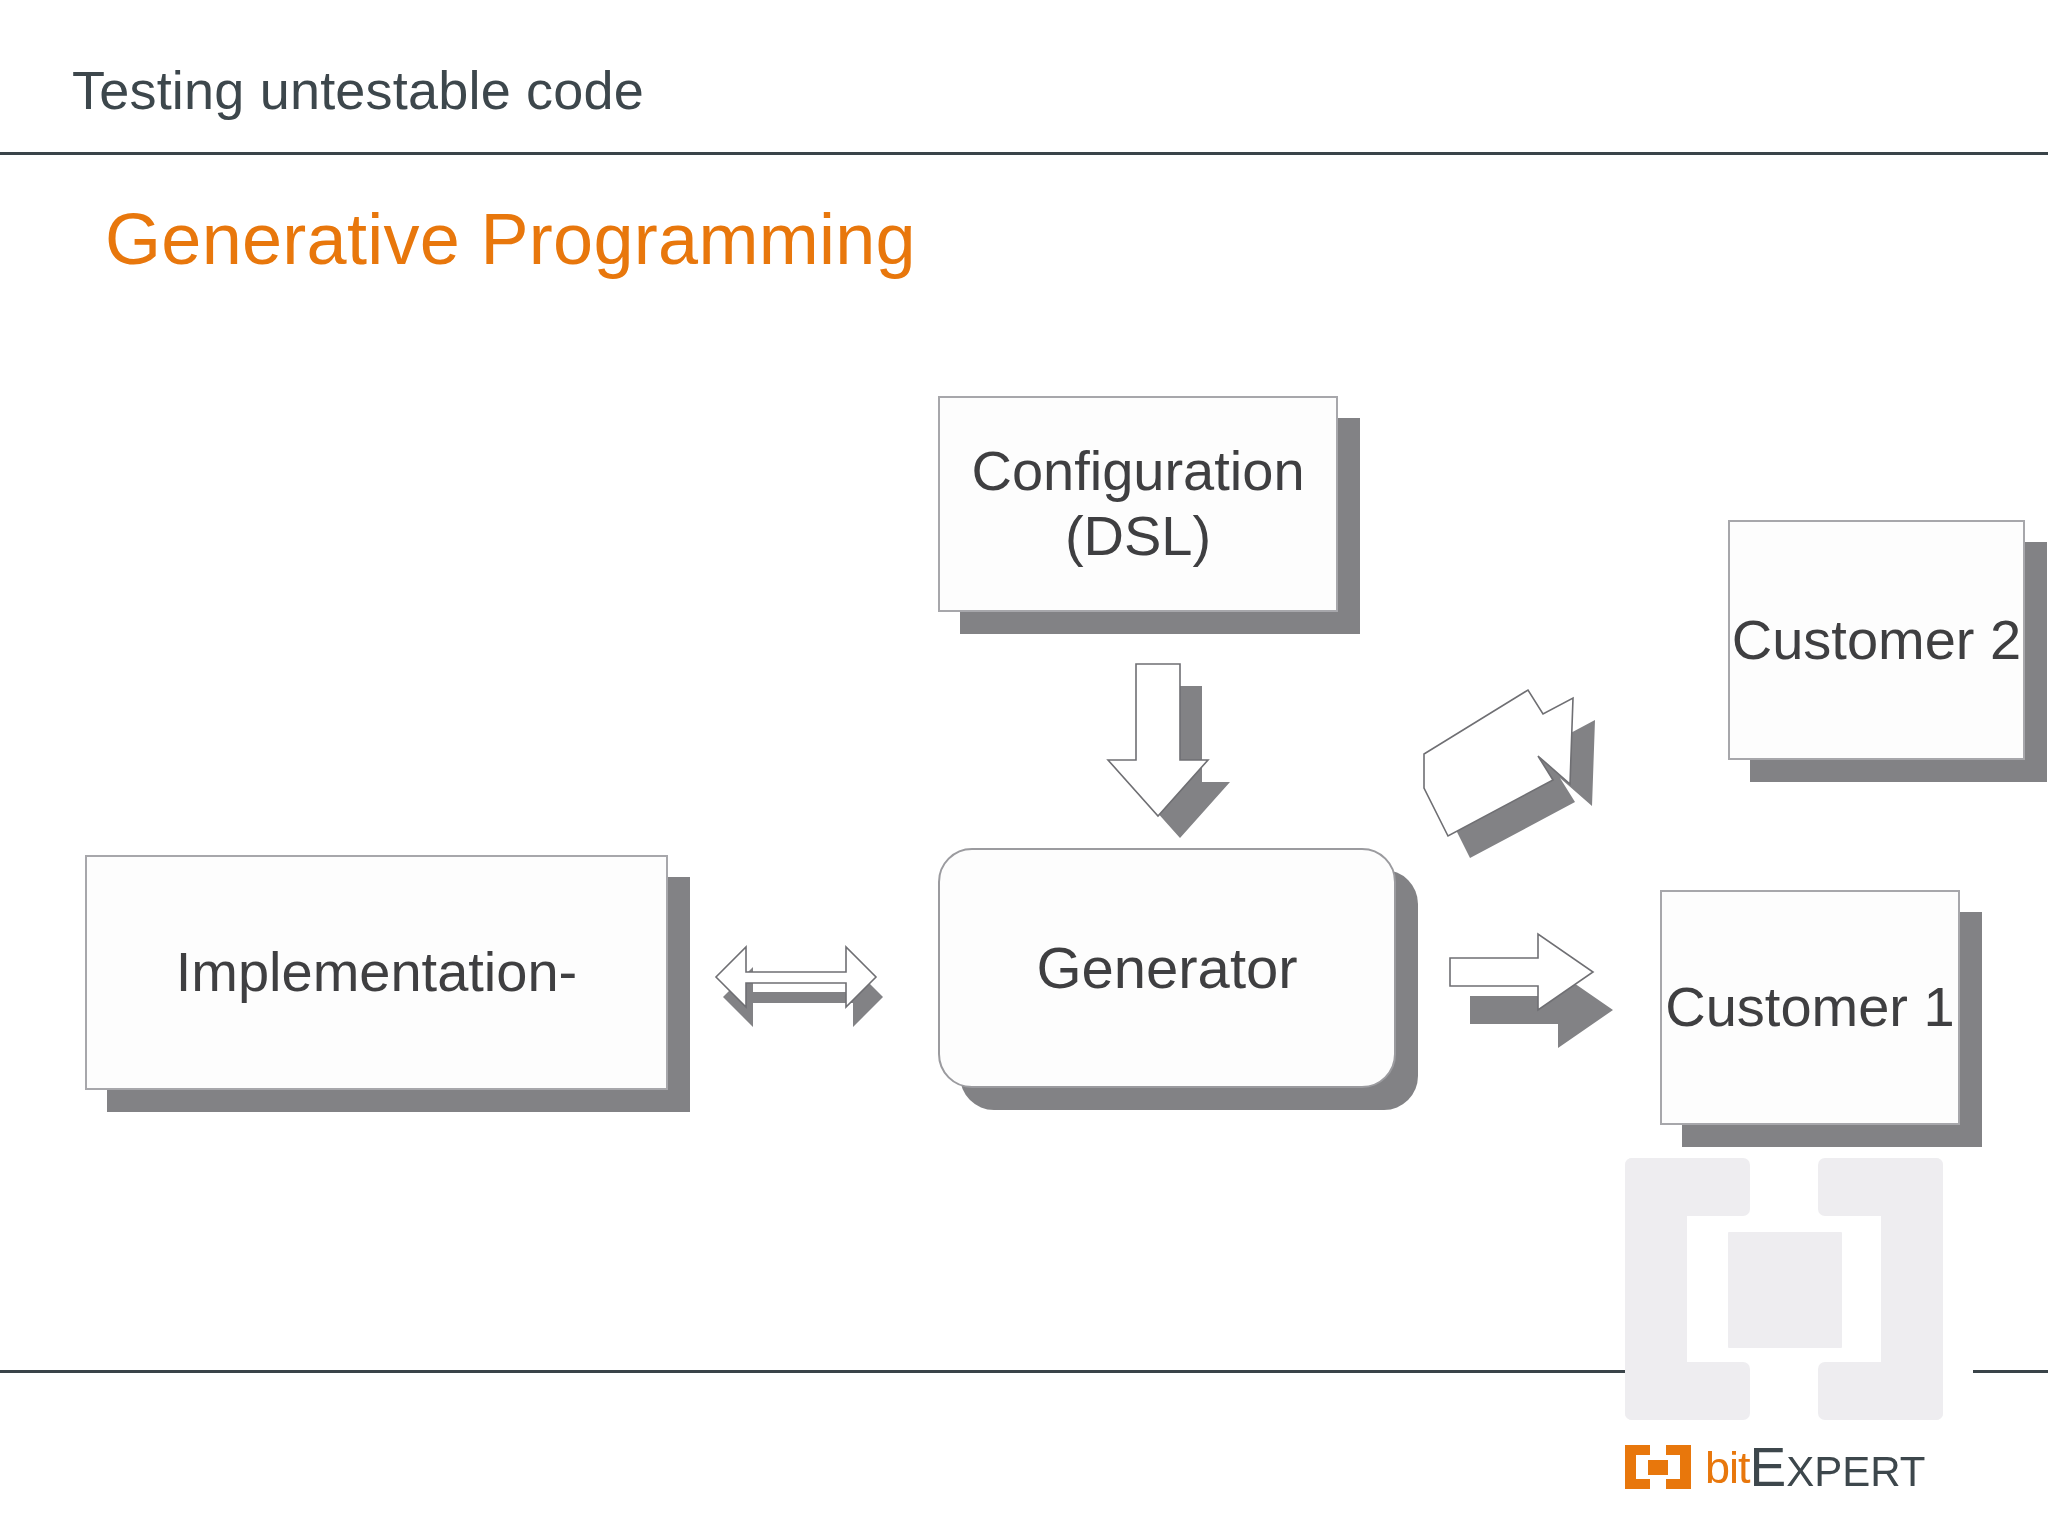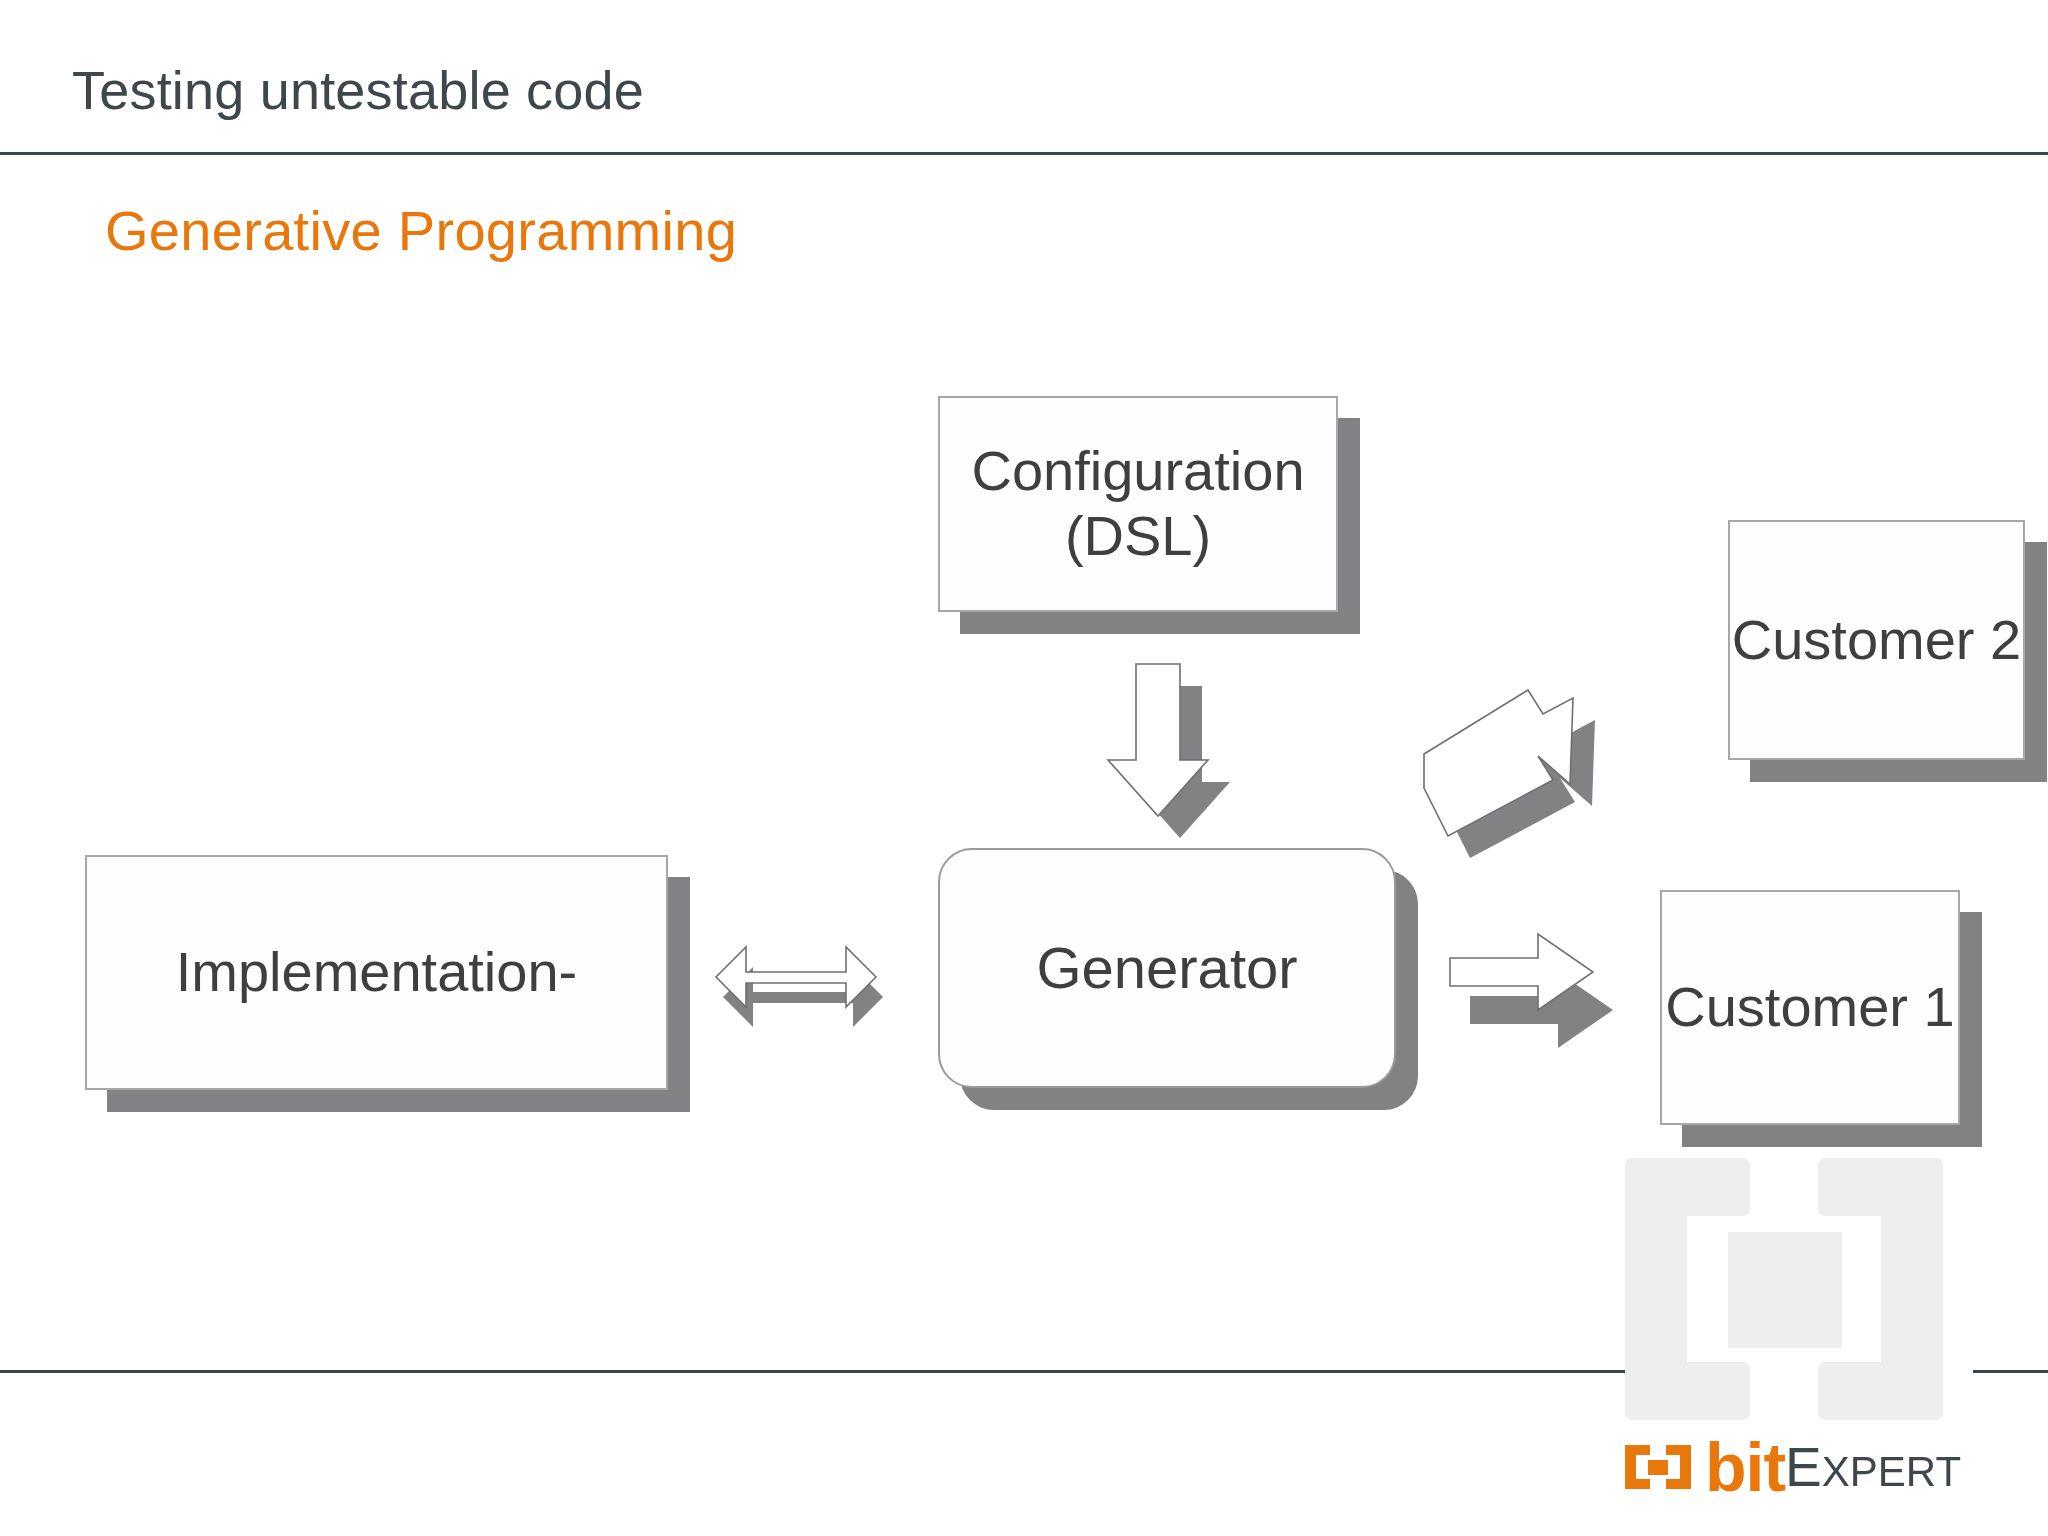--- a/index.html
+++ b/index.html
@@ -17,21 +17,21 @@
     position:absolute;left:72px;top:62px;
     font-size:54px;line-height:1.05;
     color:#3d474c;letter-spacing:.2px;white-space:nowrap;
   }
   .rule-top{
     position:absolute;left:0;top:152px;width:2048px;height:3px;
     background:#3a4449;
   }
   .slide-title{
     position:absolute;left:105px;top:202px;
-    font-size:56px;line-height:1.05;
+    font-size:72px;line-height:1.05;
     color:#e8770c;letter-spacing:.3px;white-space:nowrap;
   }
 
   
   .rule-bottom-left{
     position:absolute;left:0;top:1370px;width:1636px;height:3px;
     background:#3a4449;
   }
   .rule-bottom-right{
     position:absolute;left:1973px;top:1370px;width:75px;height:3px;
@@ -53,21 +53,21 @@
   .logo{position:absolute;left:1625px;top:1432px;height:70px;display:flex;align-items:center;}
   .logo-mark{position:relative;width:66px;height:44px;margin-right:14px;}
   .lm{position:absolute;background:#e8770c;}
   .lm-lv{left:0;top:0;width:11px;height:44px;}
   .lm-lt{left:0;top:0;width:25px;height:10px;}
   .lm-lb{left:0;top:34px;width:25px;height:10px;}
   .lm-rv{left:55px;top:0;width:11px;height:44px;}
   .lm-rt{left:41px;top:0;width:25px;height:10px;}
   .lm-rb{left:41px;top:34px;width:25px;height:10px;}
   .lm-sq{left:23px;top:15px;width:20px;height:15px;}
-  .logo-bit{font-size:68px;color:#e8770c;letter-spacing:-1px;line-height:1;font-weight:700;}
+  .logo-bit{font-size:45px;color:#e8770c;letter-spacing:-1px;line-height:1;font-weight:400;}
   .logo-ex{font-size:55px;color:#3d474c;line-height:1;font-weight:400;letter-spacing:0px;}
   .logo-ex .cap{font-size:55px;}
   .logo-ex .sm{font-size:42px;}
 
   
   .node{position:absolute;box-sizing:border-box;}
   .node .shadow{
     position:absolute;left:22px;top:22px;width:100%;height:100%;
     background:#828285;
   }

